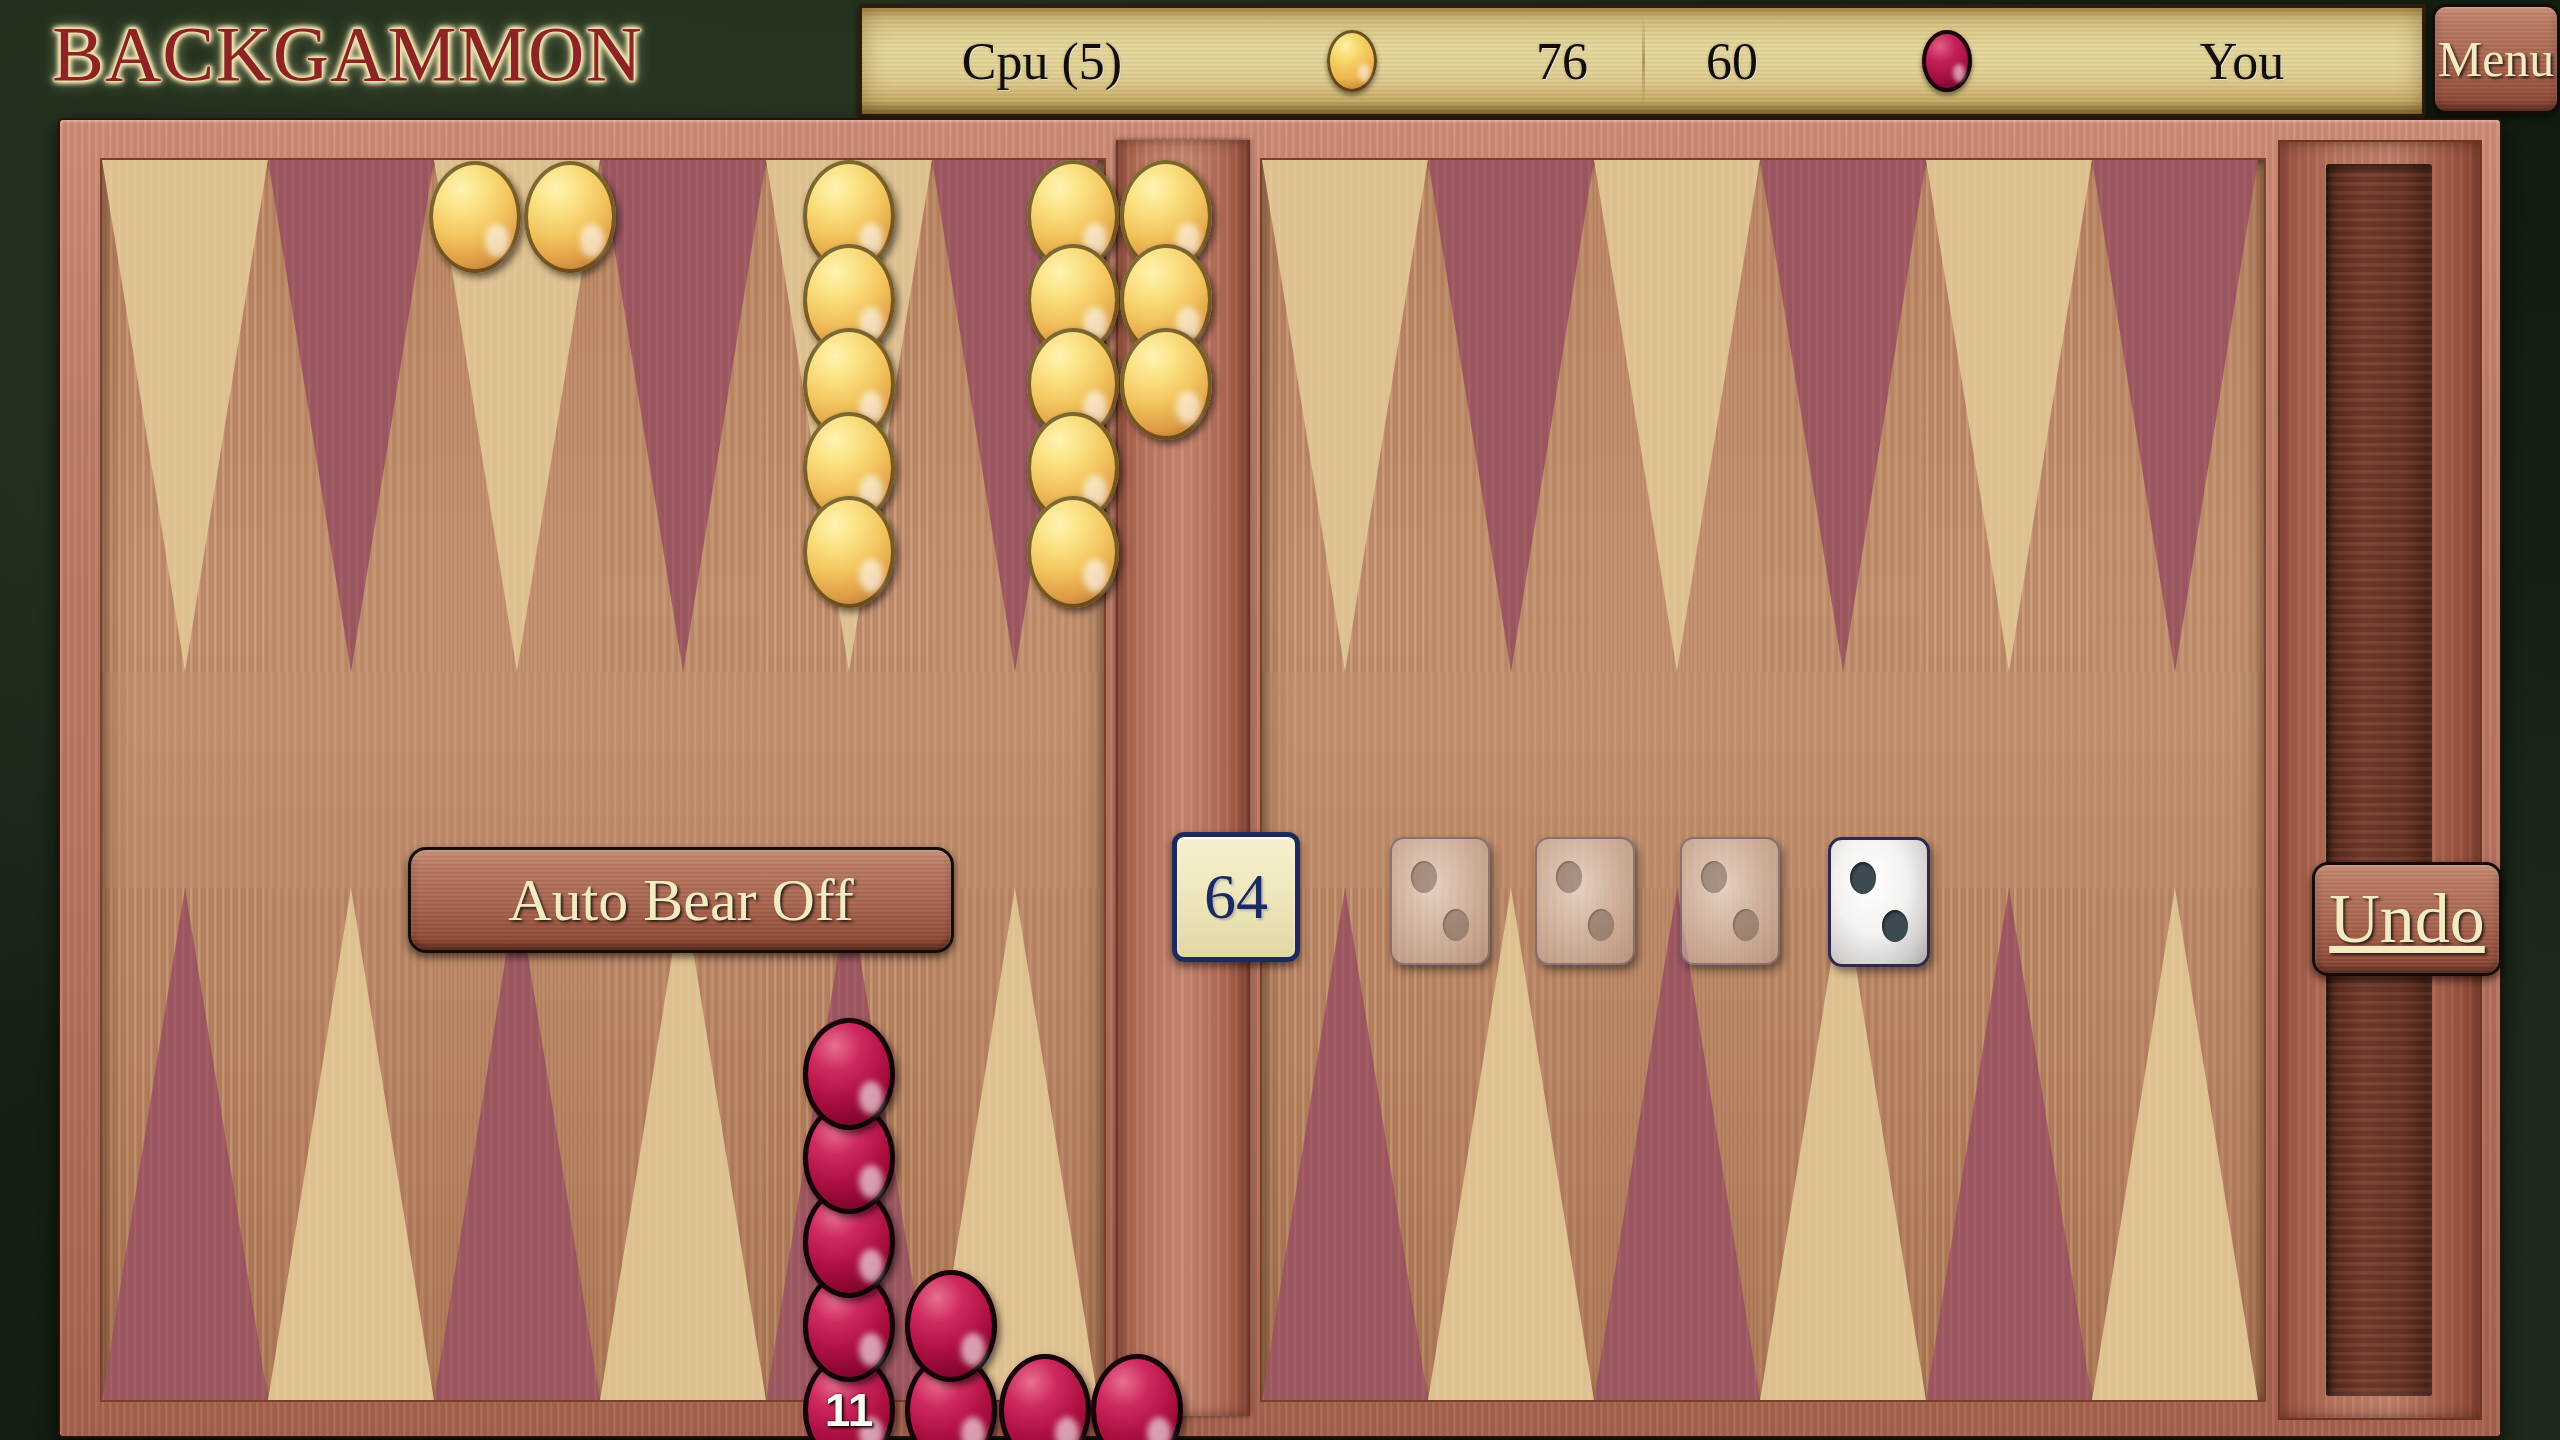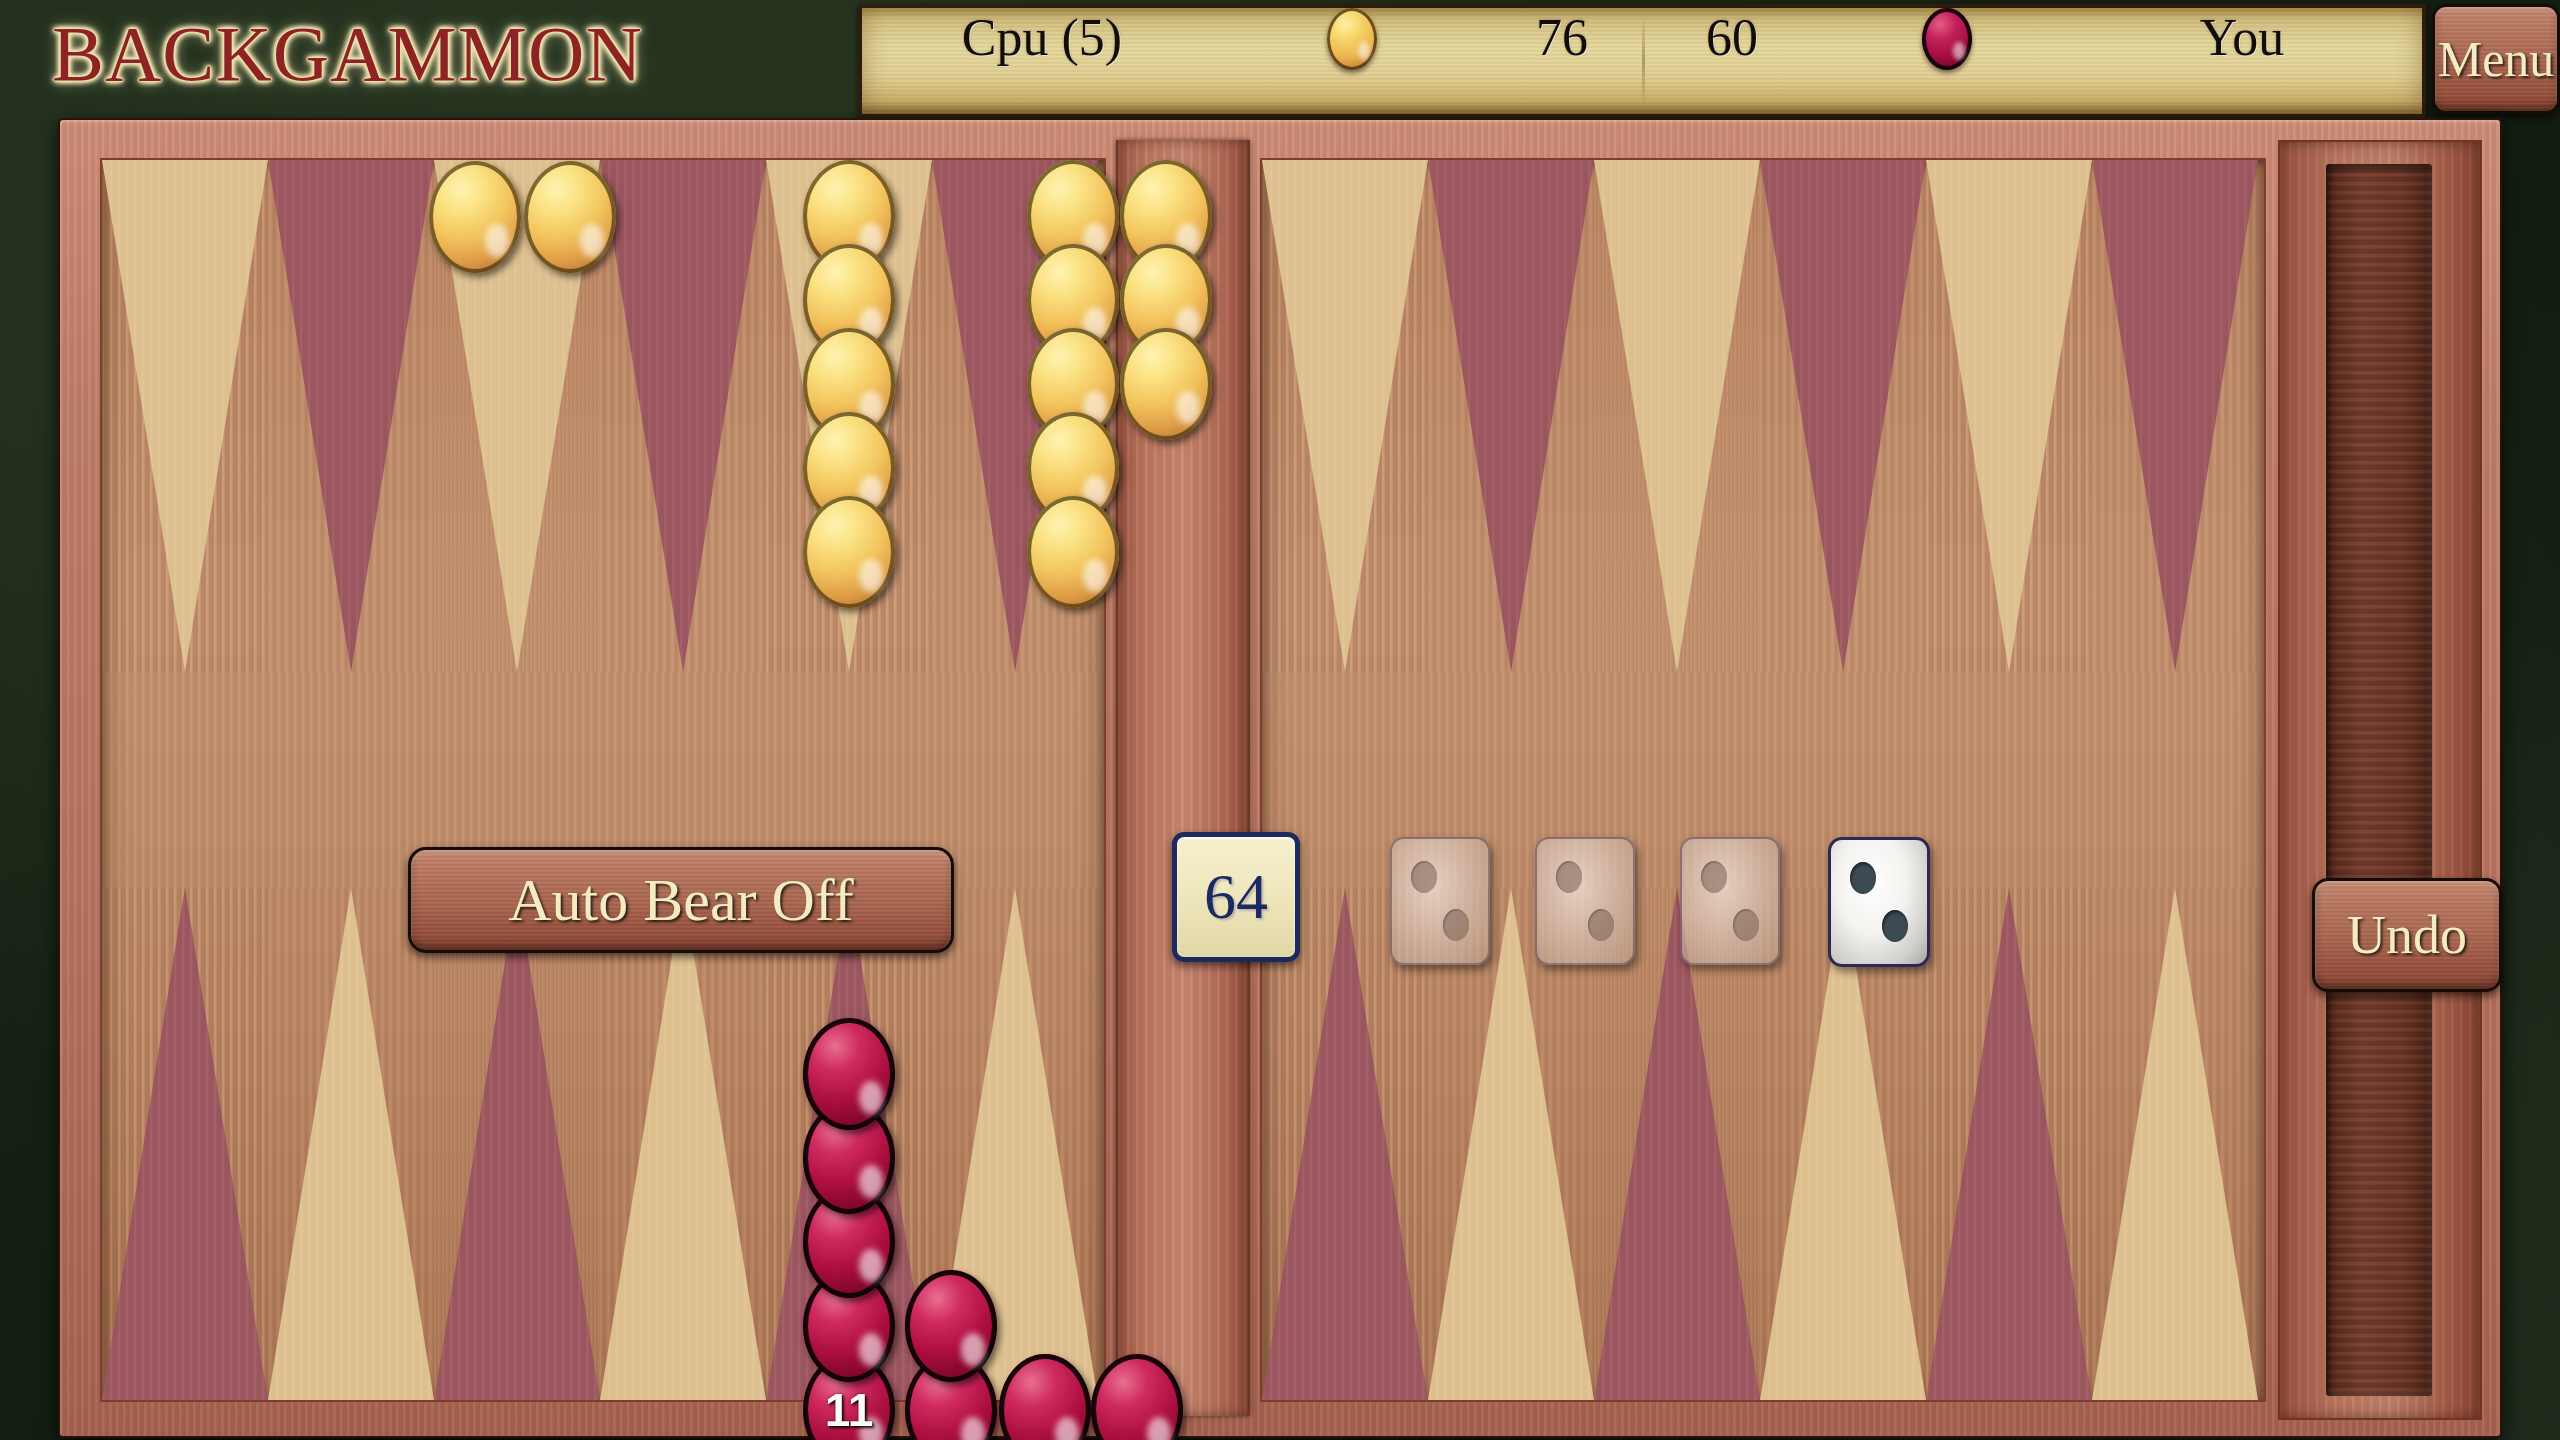--- a/index.html
+++ b/index.html
@@ -35,21 +35,21 @@
         rgba(255,255,255,.055) 0px, rgba(255,255,255,.055) 1px,
         rgba(0,0,0,.04) 2px, rgba(0,0,0,.04) 4px),
       linear-gradient(to bottom,#b59a52 0%,#d9c584 10%,#e6d89c 38%,#e3d194 62%,#cdb36c 88%,#8d7236 100%);
     box-shadow:inset 0 0 26px rgba(90,62,20,.45), 0 2px 6px rgba(0,0,0,.6);
     display:flex;align-items:center;
   }
   .status-wood::after{
     content:"";position:absolute;left:50%;top:8%;width:3px;height:84%;
     background:linear-gradient(to bottom,rgba(110,80,30,0),rgba(110,80,30,.45),rgba(110,80,30,0));
   }
-  .st-cell{display:flex;align-items:flex-start;justify-content:center;height:100%;}
+  .st-cell{display:flex;align-items:center;justify-content:center;height:100%;}
   .st-text{
     font-size:52px;color:#120d07;
     text-shadow:1px 1px 0 rgba(255,255,255,.55), 0 0 3px rgba(0,0,0,.25);
     white-space:nowrap;
   }
   .mini-checker{width:50px;height:62px;border-radius:50%;position:relative;}
   .mini-checker.gold{
     background:radial-gradient(circle at 36% 26%, #fff0a6 0%, #f6d76a 26%, #eeb54e 58%, #c07c31 86%, #7e4d1c 100%);
     box-shadow:inset 0 0 0 3px rgba(60,40,12,.75), 0 3px 5px rgba(0,0,0,.5);
   }
@@ -174,21 +174,21 @@
   #cube{
     position:absolute;left:1112px;top:712px;width:118px;height:120px;
     border-radius:12px;border:5px solid #1d2a5e;
     background:linear-gradient(to bottom,#f6f0cf 0%,#efe7bd 45%,#e2d7a6 100%);
     box-shadow:0 4px 9px rgba(0,0,0,.55), inset 0 2px 3px rgba(255,255,255,.8);
     display:flex;align-items:center;justify-content:center;
     font-size:64px;color:#1b2a63;
     text-shadow:2px 2px 2px rgba(120,120,160,.4);
   }
   #auto-bear-off{position:absolute;left:348px;top:727px;width:540px;height:100px;font-size:60px;border-radius:18px;}
-  #undo-btn{position:absolute;left:2252px;top:758px;width:184px;height:108px;font-size:54px;border-radius:16px;}
+  #undo-btn{position:absolute;left:2252px;top:742px;width:184px;height:108px;font-size:70px;border-radius:16px;text-decoration:underline;}
 </style>
 </head>
 <body>
 
 <div id="topbar">
 
   <div class="title">BACKGAMMON</div>
 
   <div class="status-wood">
     <div class="st-cell" style="width:360px;">

